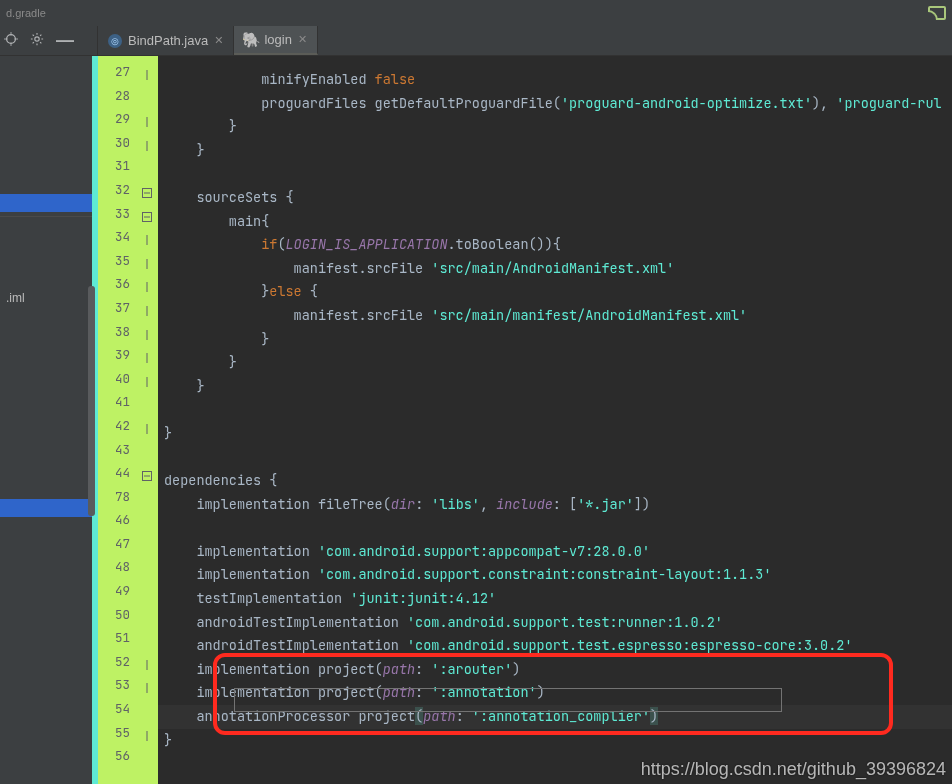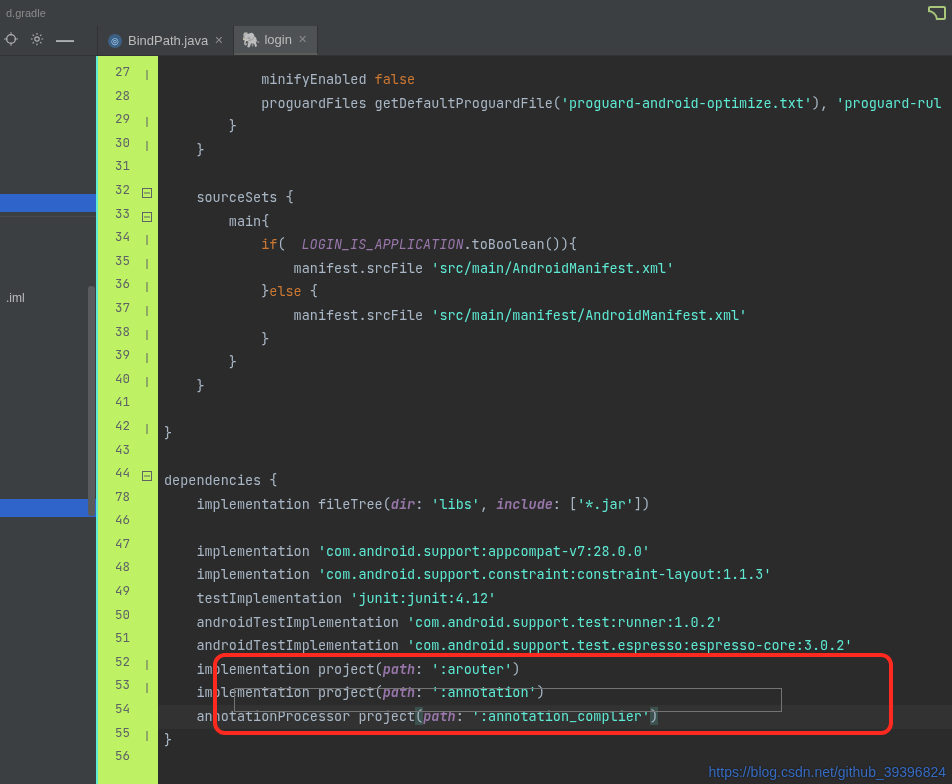--- a/index.html
+++ b/index.html
@@ -76,21 +76,21 @@
   .tab-icon.java { background:#3d6185; color:#b0d8ff; }
   .tab-icon.gradle { color:#6d9cbe; font-size:15px;}
 
   .main {
     display:flex;
     height: calc(100% - 56px);
   }
   .sidebar {
     width: 98px;
     background:#3c3f41;
-    border-right:2px solid #5eead4;
+    border-right:6px solid #5eead4;
     font-size:12px;
     color:#bbbbbb;
     position:relative;
   }
   .sidebar-item {
     padding:4px 6px;
     white-space:nowrap;
     overflow:hidden;
   }
   .sidebar-item.selected { background:#2f65ca; color:#fff; }
@@ -138,42 +138,42 @@
     white-space:pre;
     overflow:hidden;
   }
   .code .line {
     height:23.6px;
     line-height:23.6px;
     padding-left:6px;
   }
   .kw { color:#cc7832; }
   .str { color:#5eead4; }
-  .pn { color:#9876aa; font-style:italic;font-weight:bold;}
-  .cst { color:#9876aa; font-style:italic;margin-left:16px; }
+  .pn { color:#9876aa; font-style:italic;}
+  .cst { color:#9876aa; font-style:italic; }
   .paren-match { background:#3b514d; }
   .red-box {
     position:absolute;
     border:4px solid #ff2a1f;
     border-radius:12px;
     pointer-events:none;
   }
   .inner-box {
     position:absolute;
     border:1px solid #737373;
     pointer-events:none;
   }
   .line.cursor { background:#323232; }
 
   .watermark {
     position:absolute;
     right:6px;
     bottom:4px;
-    color:#3b82f6;
-    font-size:14px;
+    color:#e5e5e5;
+    font-size:18px;
     font-family:Arial,sans-serif;
     opacity:0.75;
     text-shadow:0 0 2px #000;
     padding-left:44px;
   }
 </style>
 </head>
 <body>
 
 <div class="top-bar">

